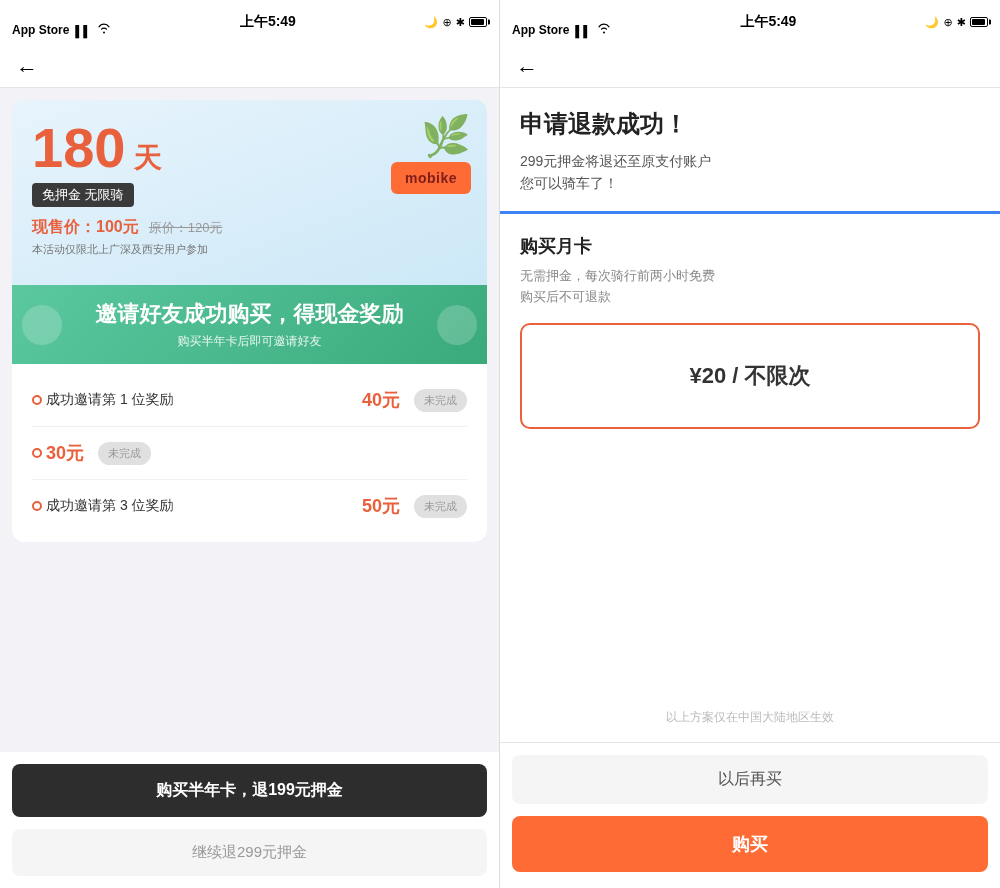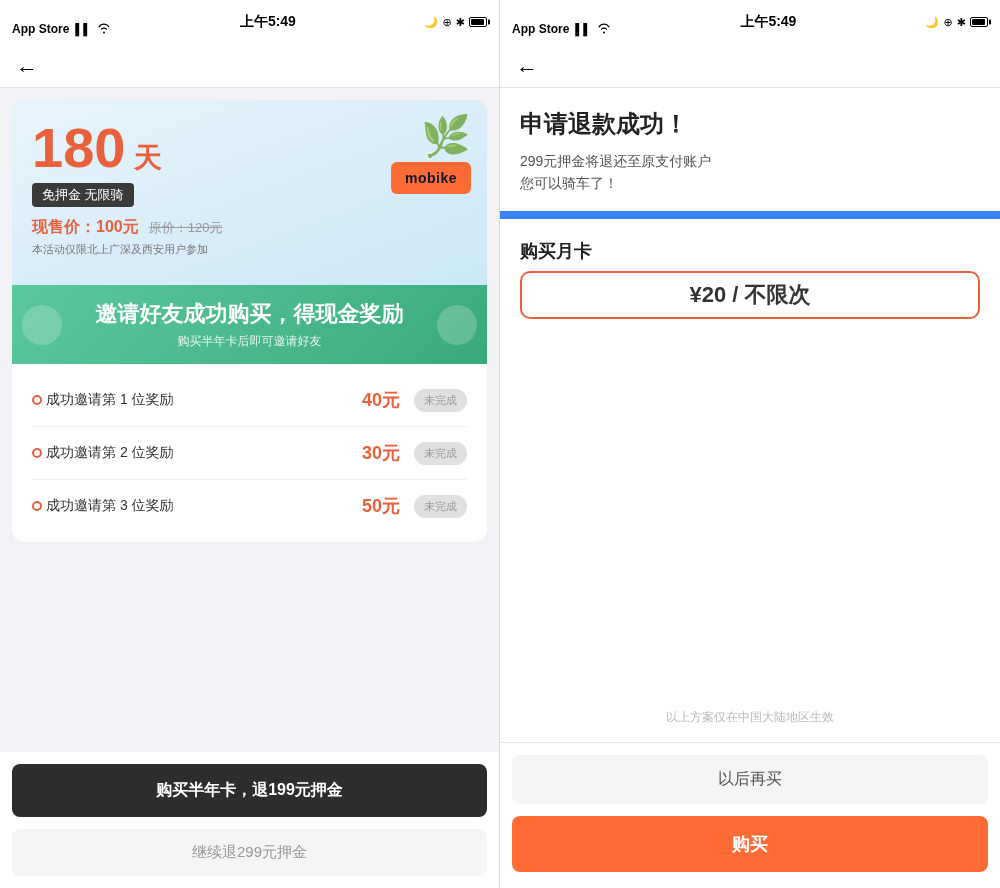--- a/index.html
+++ b/index.html
@@ -38,21 +38,21 @@
       height: 44px;
       background: #fff;
       display: flex;
       align-items: center;
       justify-content: space-between;
       padding: 0 12px;
       flex-shrink: 0;
     }
     .status-left {
       display: flex;
-      align-items: center;
+      align-items: flex-end;
       gap: 6px;
       font-size: 12px;
       font-weight: 600;
       color: #000;
       margin-top: 14px;
     }
     .status-center {
       font-size: 14px;
       font-weight: 600;
       color: #000;
@@ -161,21 +161,21 @@
       gap: 6px;
     }
     .leaf-decoration {
       font-size: 40px;
       color: #4a9c6e;
       opacity: 0.7;
       line-height: 1;
     }
     .mobike-logo {
       background: #ff6b35;
-      color: #0f172a;
+      color: #7f1d1d;
       font-size: 14px;
       font-weight: 700;
       padding: 8px 14px;
       border-radius: 6px;
       letter-spacing: 0.5px;
     }
 
     
     .invite-banner {
       background: linear-gradient(135deg, #5bc8a0, #3aaa7a);
@@ -282,21 +282,21 @@
     .right-scroll {
       flex: 1;
       overflow-y: auto;
       background: #fff;
       display: flex;
       flex-direction: column;
     }
 
     .right-section {
       padding: 20px 20px 16px;
-      border-bottom: 8px solid #3b82f6;
+      border-bottom: 3px solid #3b82f6;
     }
 
     .success-title {
       font-size: 24px;
       font-weight: 700;
       color: #222;
       margin-bottom: 10px;
     }
     .success-desc {
       font-size: 14px;
@@ -317,21 +317,21 @@
     .monthly-desc {
       font-size: 13px;
       color: #888;
       line-height: 1.6;
       margin-bottom: 16px;
     }
 
     .plan-card {
       border: 2px solid #e8603c;
       border-radius: 10px;
-      padding: 7px 20px;
+      padding: 36px 20px;
       text-align: center;
       margin-bottom: 16px;
     }
     .plan-price {
       font-size: 22px;
       font-weight: 600;
       color: #333;
     }
 
     .notice-text {
@@ -473,21 +473,20 @@
 
         <div class="reward-item">
           <div class="reward-dot"></div>
           <span class="reward-label">成功邀请第 1 位奖励</span>
           <span class="reward-amount">40元</span>
           <span class="reward-status">未完成</span>
         </div>
 
         <div class="reward-item">
           <div class="reward-dot"></div>
-          <span class="reward-label">成功邀请第 2 位奖励</span>
           <span class="reward-amount">30元</span>
           <span class="reward-status">未完成</span>
         </div>
 
         <div class="reward-item">
           <div class="reward-dot"></div>
           <span class="reward-label">成功邀请第 3 位奖励</span>
           <span class="reward-amount">50元</span>
           <span class="reward-status">未完成</span>
         </div>
@@ -538,20 +537,23 @@
     <div class="right-section">
       <div class="success-title">申请退款成功！</div>
       <div class="success-desc">
         <span>299元押金将退还至原支付账户</span><br>
         <span>您可以骑车了！</span>
       </div>
     </div>
 
     <div class="monthly-section">
       <div class="monthly-title">购买月卡</div>
+      <div class="monthly-desc">
+        无需押金，每次骑行前两小时免费<br>购买后不可退款
+      </div>
 
       <div class="plan-card">
         <span class="plan-price">¥20 / 不限次</span>
       </div>
 
     </div>
 
     <div class="notice-text">以上方案仅在中国大陆地区生效</div>
 
   </div>

